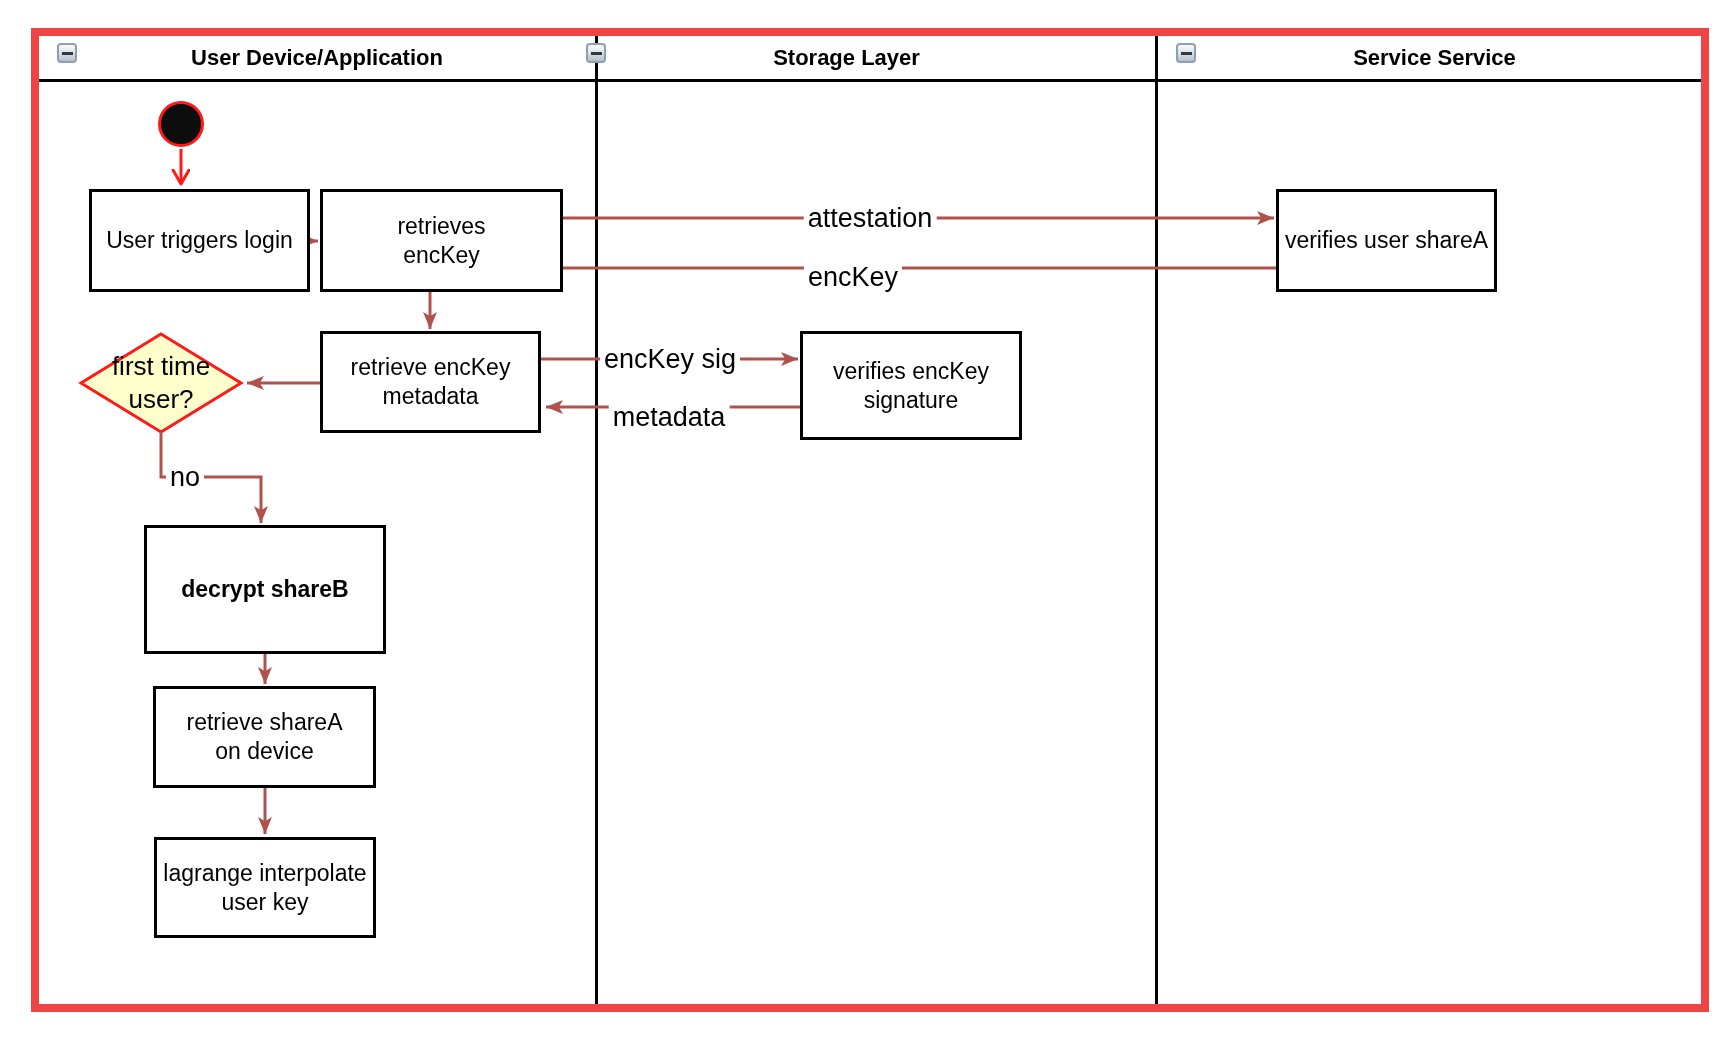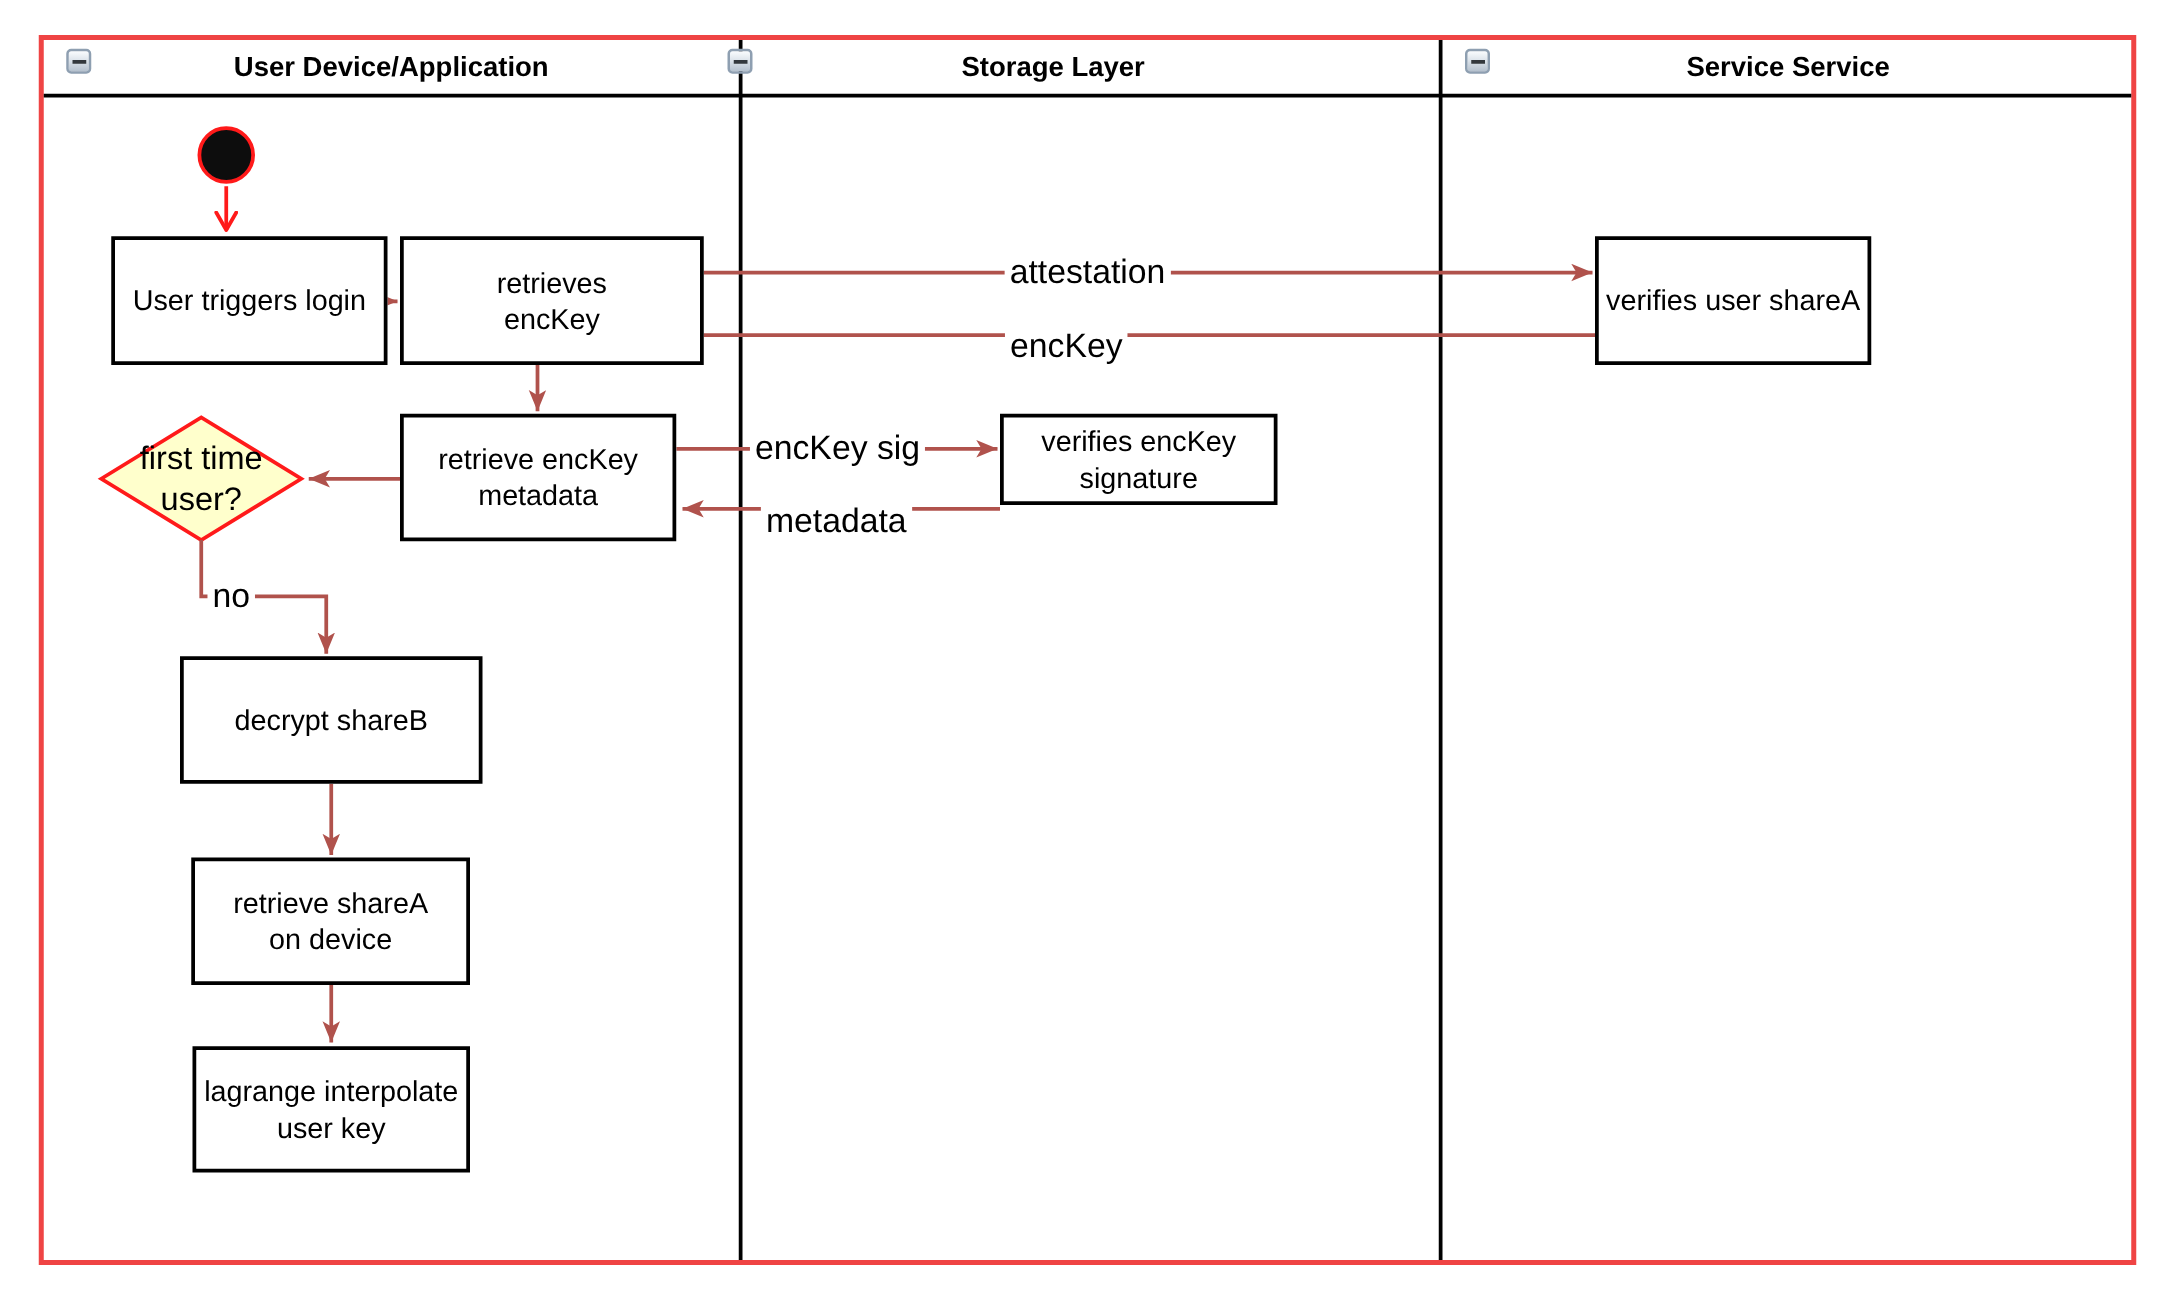--- a/index.html
+++ b/index.html
@@ -3,21 +3,21 @@
 <meta charset="utf-8">
 <style>
   html,body{margin:0;padding:0;background:#ffffff;}
   #canvas{
     position:relative;width:1732px;height:1038px;background:#ffffff;overflow:hidden;
     font-family:"Liberation Sans",sans-serif;color:#000;
   }
   
   .pool{
     position:absolute;left:31px;top:28px;width:1678px;height:984px;
-    box-sizing:border-box;border:4px solid #ef4444;background:#fff;
+    box-sizing:border-box;border:8px solid #ef4444;background:#fff;
   }
   .lane-sep{position:absolute;top:0;bottom:0;width:3px;background:#000;}
   .header-sep{position:absolute;left:0;right:0;top:43px;height:3px;background:#000;}
   .lane-header{
     position:absolute;top:0;height:43px;display:flex;align-items:center;justify-content:center;
     font-size:22px;font-weight:bold;
   }
   .collapse-btn{
     position:absolute;left:18px;top:7px;width:20px;height:20px;box-sizing:border-box;
     border:2px solid #8e9fb1;border-radius:4px;
@@ -136,25 +136,25 @@
     <span class="node-label">retrieves
 encKey</span>
   </div>
   <div class="node" style="left:1276px;top:189px;width:221px;height:103px;">
     <span class="node-label">verifies user shareA</span>
   </div>
   <div class="node" style="left:320px;top:331px;width:221px;height:102px;">
     <span class="node-label">retrieve encKey
 metadata</span>
   </div>
-  <div class="node" style="left:800px;top:331px;width:222px;height:73px;">
+  <div class="node" style="left:800px;top:331px;width:222px;height:109px;">
     <span class="node-label">verifies encKey
 signature</span>
   </div>
-  <div class="node" style="left:144px;top:525px;width:242px;height:102px;">
+  <div class="node" style="left:144px;top:525px;width:242px;height:129px;font-weight:bold;">
     <span class="node-label">decrypt shareB</span>
   </div>
   <div class="node" style="left:153px;top:686px;width:223px;height:102px;">
     <span class="node-label">retrieve shareA
 on device</span>
   </div>
   <div class="node" style="left:154px;top:837px;width:222px;height:101px;">
     <span class="node-label">lagrange interpolate
 user key</span>
   </div>

